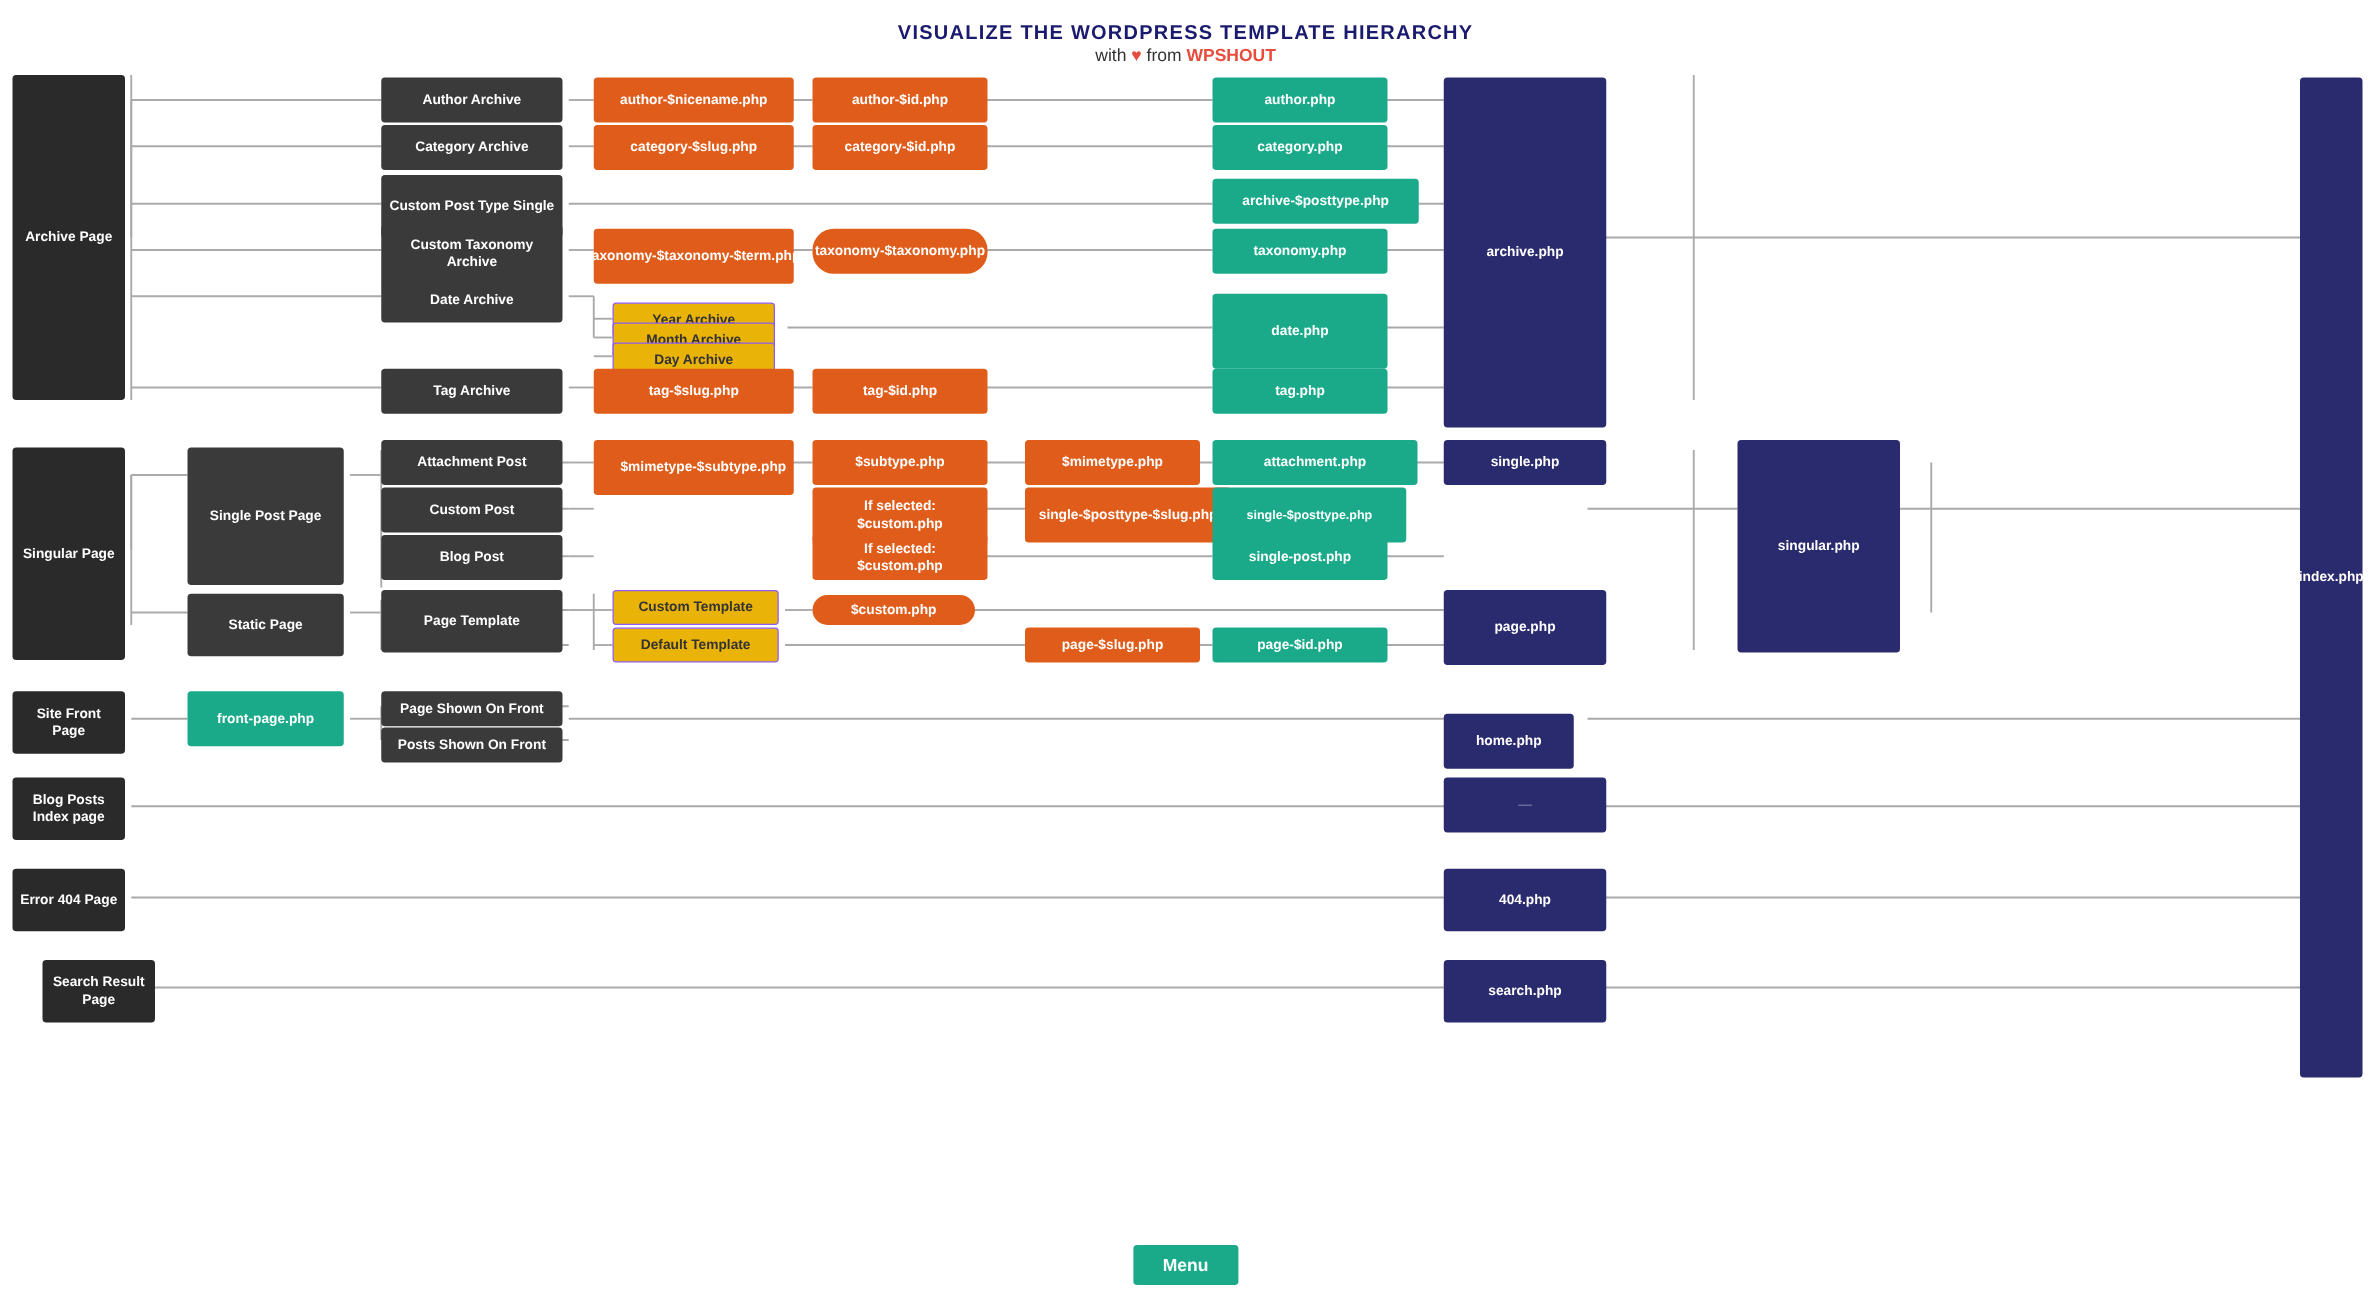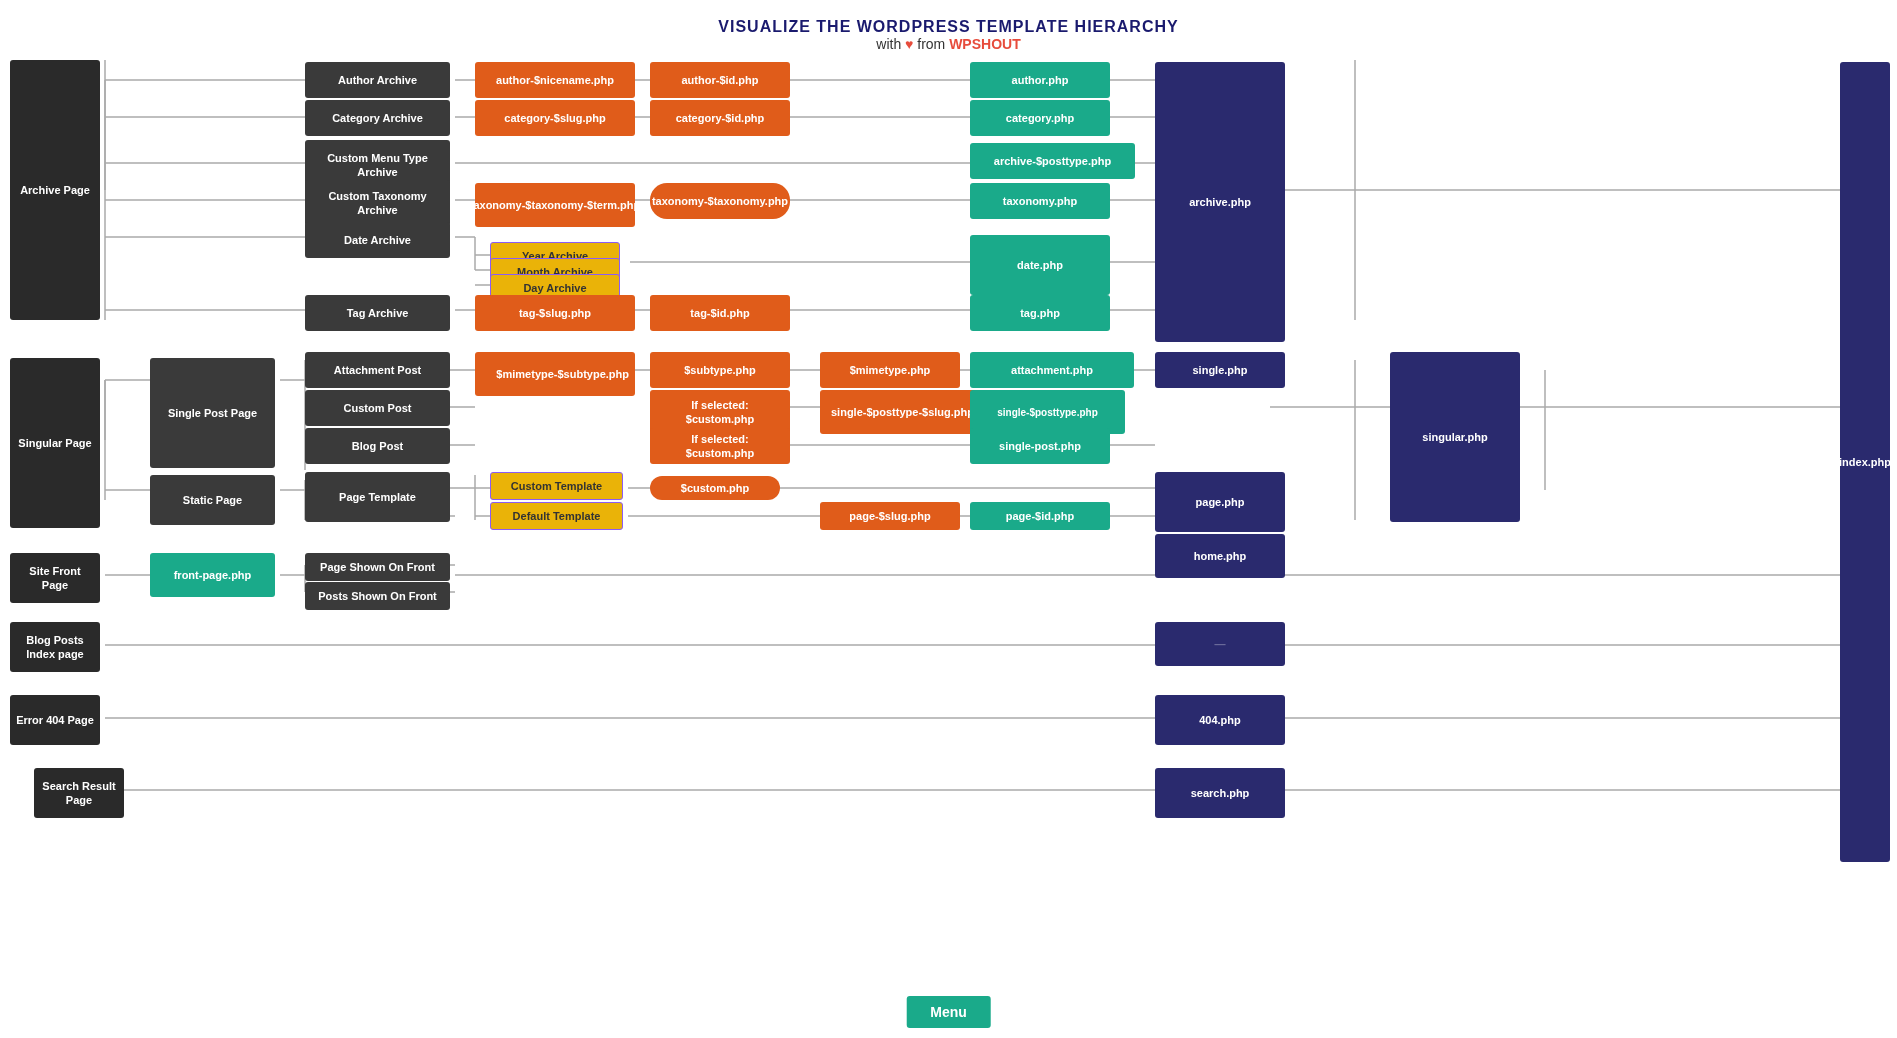--- a/index.html
+++ b/index.html
@@ -252,21 +252,21 @@
 
   <div class="node node-dark" style="left:305px; top:62px; width:145px; height:36px;">
     <span>Author Archive</span>
   </div>
 
   <div class="node node-dark" style="left:305px; top:100px; width:145px; height:36px;">
     <span>Category Archive</span>
   </div>
 
   <div class="node node-dark" style="left:305px; top:140px; width:145px; height:50px;">
-    <span>Custom Menu Type Archive</span>
+    <span>Custom Post Type Single</span>
   </div>
 
   <div class="node node-dark" style="left:305px; top:180px; width:145px; height:46px;">
     <span>Custom Taxonomy Archive</span>
   </div>
 
   <div class="node node-dark" style="left:305px; top:222px; width:145px; height:36px;">
     <span>Date Archive</span>
   </div>
 
@@ -426,21 +426,21 @@
   </div>
 
   <div class="node node-navy" style="left:1155px; top:352px; width:130px; height:36px;">
     <span>single.php</span>
   </div>
 
   <div class="node node-navy" style="left:1155px; top:472px; width:130px; height:60px;">
     <span>page.php</span>
   </div>
 
-  <div class="node node-navy" style="left:1155px; top:534px; width:130px; height:44px;">
+  <div class="node node-navy" style="left:1155px; top:571px; width:104px; height:44px;">
     <span>home.php</span>
   </div>
 
   <div class="node node-navy" style="left:1155px; top:622px; width:130px; height:44px;">
     <span style="opacity:0.3;">—</span>
   </div>
 
   <div class="node node-navy" style="left:1155px; top:695px; width:130px; height:50px;">
     <span>404.php</span>
   </div>

